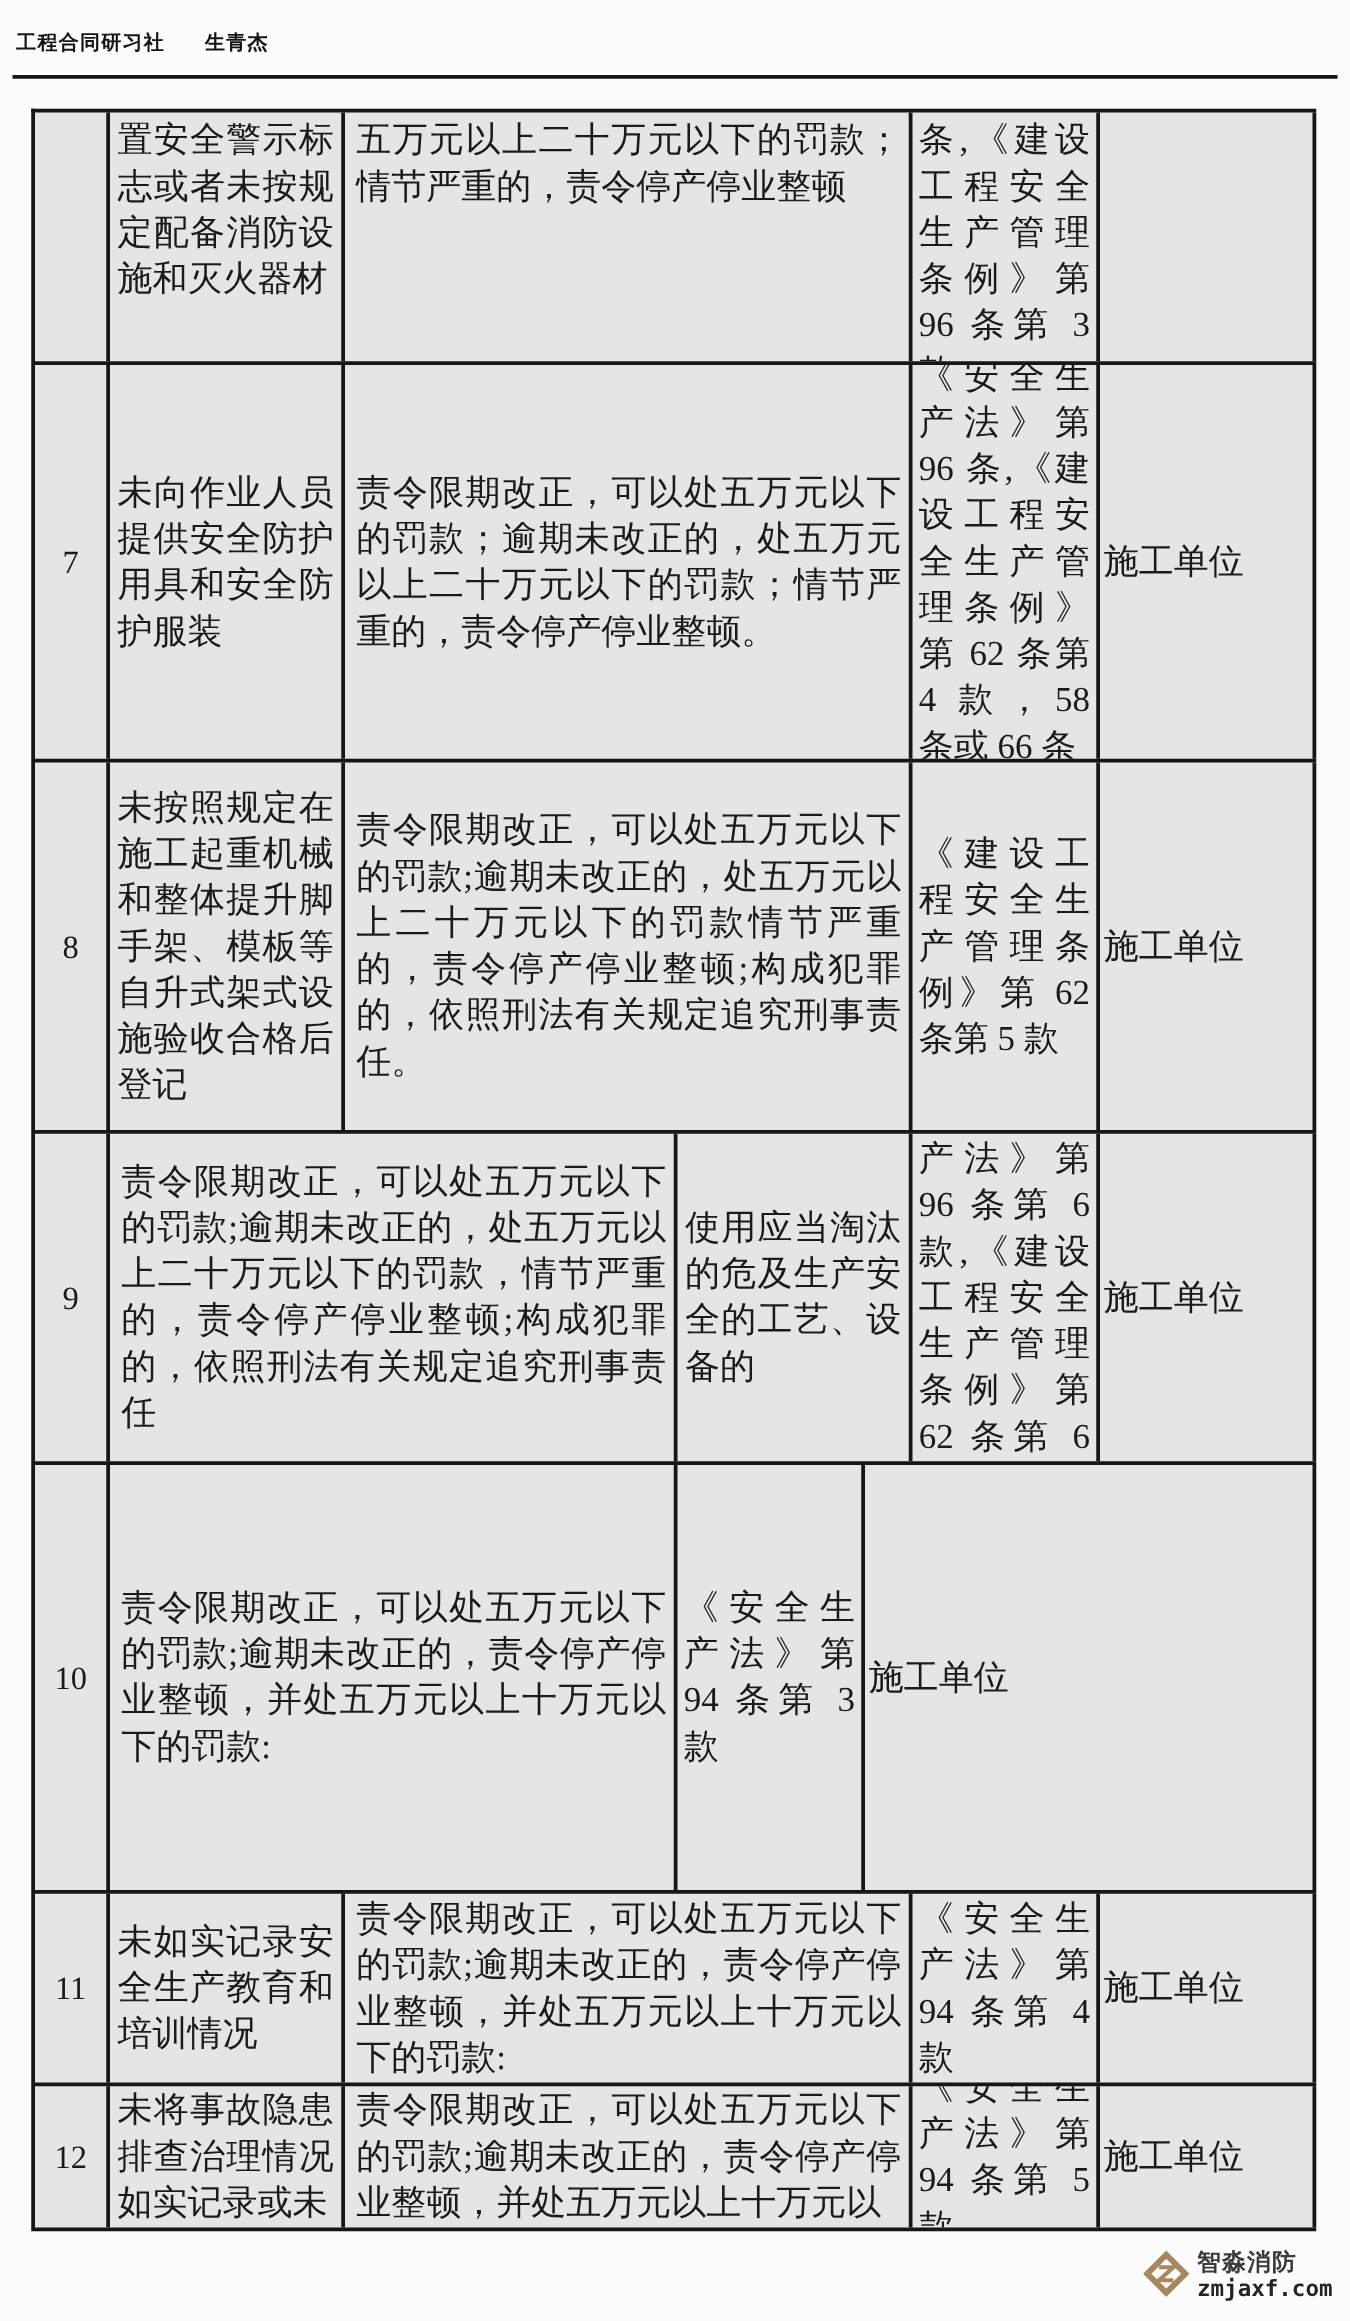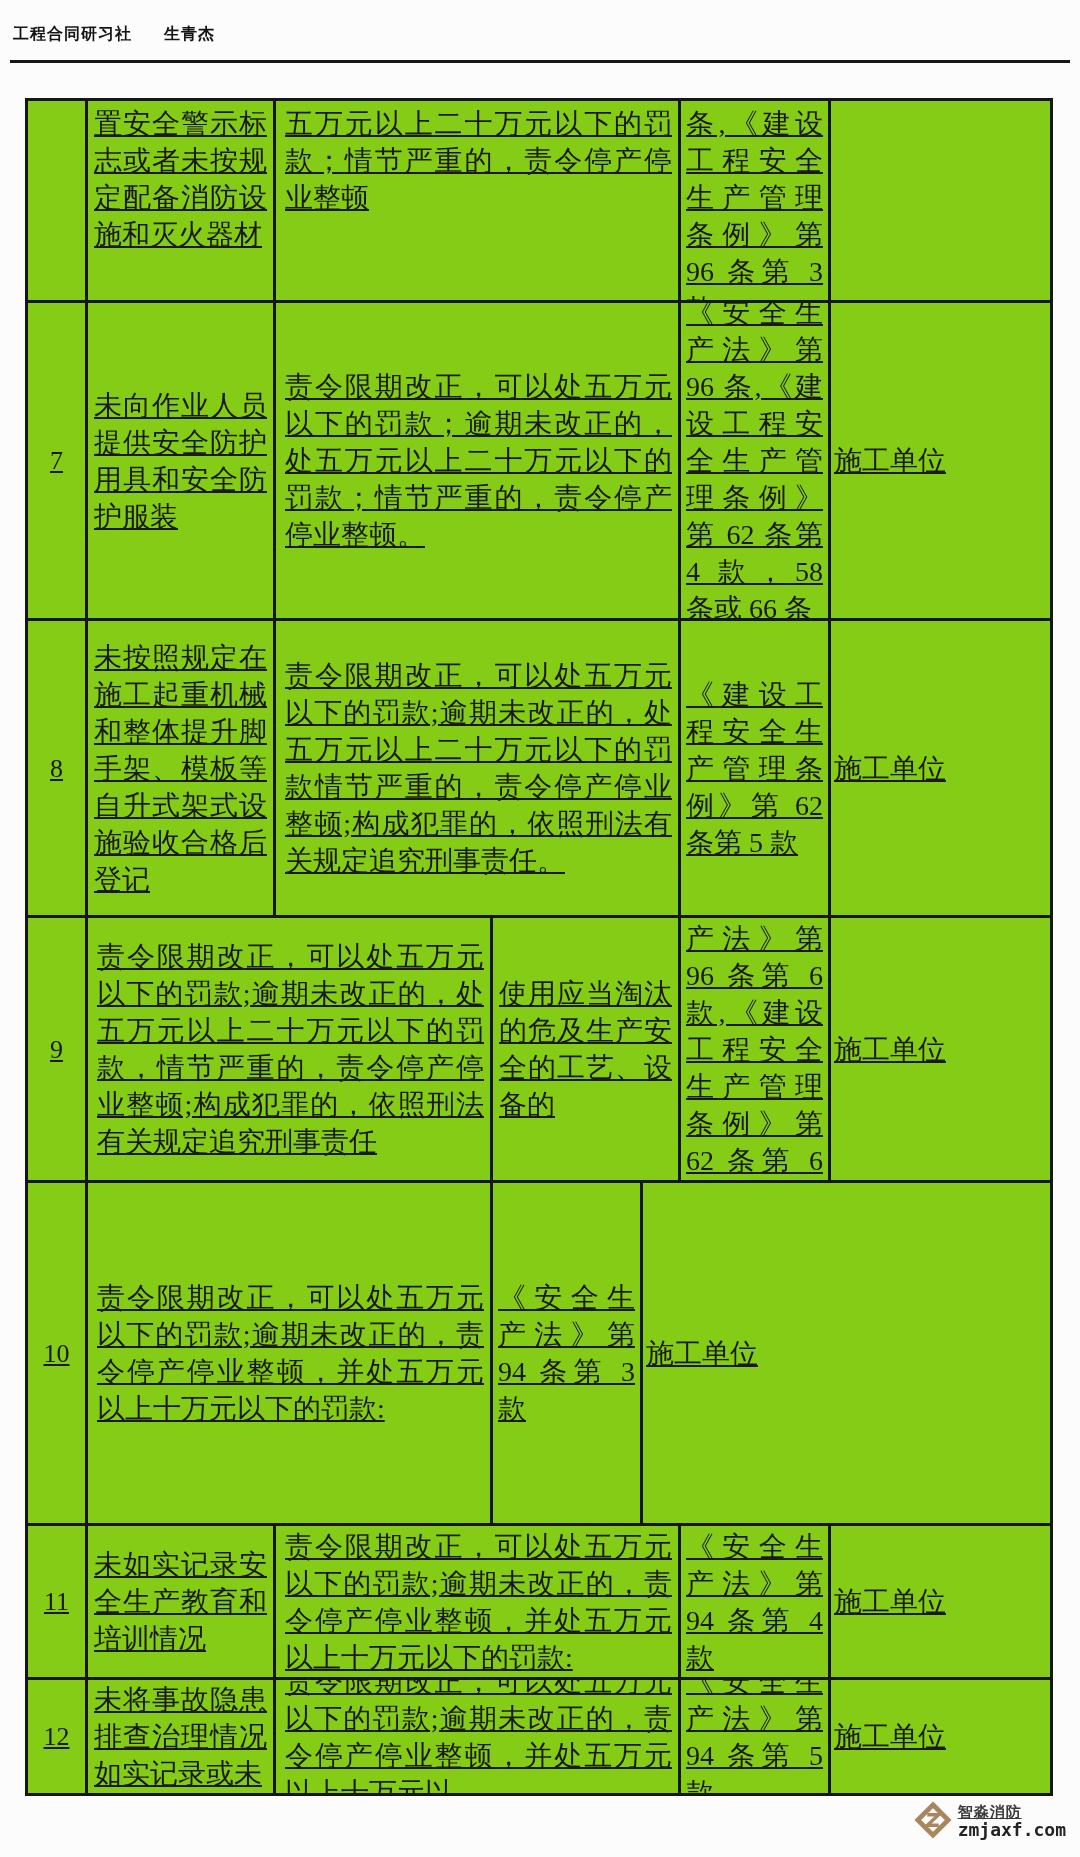--- a/index.html
+++ b/index.html
@@ -15,57 +15,56 @@
     display:flex;gap:32px;
     font-family:"Liberation Sans","DejaVu Sans",sans-serif;
     font-weight:bold;font-size:16px;letter-spacing:1px;color:#141414;
   }
   .header-rule{
     position:absolute;left:10px;top:60px;width:1060px;height:3px;
     background:#161616;
   }
   
   .tbl{
-    position:absolute;left:25px;top:98px;width:1025px;
+    position:absolute;left:25px;top:87px;width:1025px;
     border-top:3px solid #161616;border-left:3px solid #161616;
-    background:#84cc16;
-    text-decoration:underline;
+    background:#e5e5e5;
   }
   .trow{display:flex;box-sizing:border-box;border-bottom:3px solid #161616;}
   .cell{
     box-sizing:border-box;border-right:3px solid #161616;
     overflow:hidden;display:flex;align-items:center;
     font-size:28px;line-height:37px;
   }
   .cell-inner{width:100%;text-align:justify;}
   .c1{width:60px;justify-content:center;}
   .c1 .cell-inner{text-align:center;font-size:26px;}
   .c2{width:188px;padding:2px 6px;}
-  .c3{width:405px;padding:2px 6px 2px 9px;}
+  .c3{width:454px;padding:2px 6px 2px 9px;}
   .c4{width:150px;padding:2px 5px;}
   .c5{flex:1;padding:2px 3px;}
   .c5 .cell-inner{text-align:left;}
   .h0{height:202px;}
   .h1{height:318px;}
   .h2{height:297px;}
   .h3{height:265px;}
   .h4{height:343px;}
   .h5{height:154px;}
   .h6{height:116px;}
   .row-top .cell{align-items:flex-start;}
   .row-top .cell{padding-top:4px;}
   
   .watermark{
     position:absolute;right:14px;bottom:14px;
     display:flex;align-items:center;gap:6px;
   }
   .wm-text{display:flex;flex-direction:column;line-height:1.1;}
   .wm-name{
     font-family:"Liberation Sans","DejaVu Sans",sans-serif;
-    font-weight:bold;font-size:15px;color:#3b3b3b;letter-spacing:1px;text-decoration:underline;
+    font-weight:bold;font-size:19px;color:#3b3b3b;letter-spacing:1px;
   }
   .wm-site{
     font-family:"DejaVu Sans Mono","Liberation Mono",monospace;
     font-weight:bold;font-size:18px;color:#242424;
   }
 </style>
 </head>
 <body>
 
 <div class="page-header">

